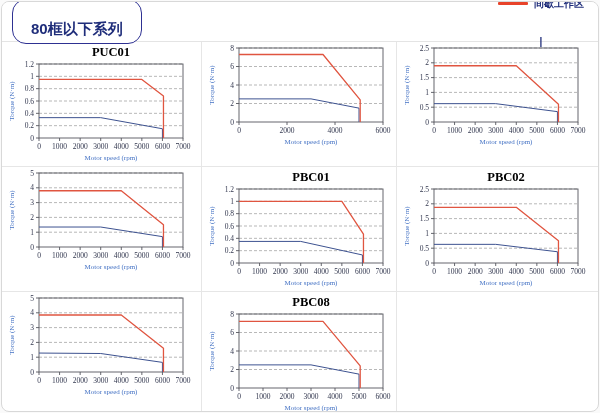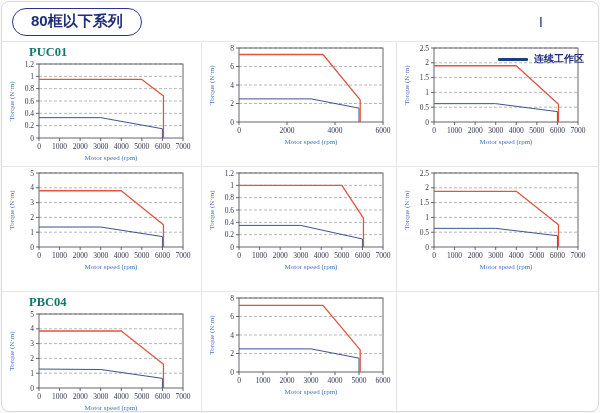--- a/index.html
+++ b/index.html
@@ -7,60 +7,56 @@
   .page {
     width:598px; height:411px; margin:1px; background:#ffffff;
     border:1px solid #d8d8d8; border-radius:8px; overflow:hidden;
   }
   .header {
     height:40px; display:flex; align-items:center; justify-content:space-between;
     padding:0 14px 0 10px; border-bottom:1px solid #e4e4e4; background:#ffffff;
   }
   .series-badge {
     border:1px solid #2e3192; border-radius:14px 14px 14px 14px;
-    padding:3px 18px 4px 18px; color:#1f2d7a; font-weight:bold; font-size:15px;
+    padding:20px 18px 4px 18px; color:#1f2d7a; font-weight:bold; font-size:15px;
     background:#ffffff;
   }
   .legend { display:flex; align-items:center; gap:25px; color:#1f2d7a; font-size:10px; font-weight:bold;flex-direction:column; }
   .legend-item { display:flex; align-items:center; gap:6px; }
   .legend-swatch { width:30px; height:3px; border-radius:1px; }
   .legend-sep { color:#1f2d7a; font-weight:bold; font-size:10px; }
 
   .grid { display:grid; grid-template-columns:200px 195px 203px; grid-template-rows:125px 125px 121px; }
   .cell { position:relative; border-right:1px solid #e6e6e6; border-bottom:1px solid #e6e6e6; overflow:hidden; padding:2px 0 0 5px; }
   .cell:nth-child(3n) { border-right:none; }
   .cell:nth-child(n+7) { border-bottom:none; }
 
   .chart-title {
-    width:186px; padding-left:22px;
-    font-family:"Liberation Serif",serif; font-weight:bold; font-size:12.5px; color:#0f766e;
+    width:186px; text-align:center; padding-left:22px;
+    font-family:"Liberation Serif",serif; font-weight:bold; font-size:12.5px; color:#000000;
     height:16px; line-height:16px;
   }
   .title-cursor { font-weight:bold; }
   svg.plot { display:block; }
   svg .tick-label { font:7.5px "Liberation Serif",serif; fill:#33384f; }
   svg .axis-label { font:7px "Liberation Serif",serif; fill:#4472c4; }
 </style>
 </head>
 <body>
 
 <div class="page">
 
   <div class="header">
     <div class="series-badge">80框以下系列</div>
     <div class="legend">
       <div class="legend-item">
         <span class="legend-swatch" id="swatch-intermittent" style="background: rgb(232, 67, 42);"></span>
         <span>间歇工作区</span>
       </div>
       <span class="legend-sep">|</span>
-      <div class="legend-item">
-        <span class="legend-swatch" id="swatch-continuous" style="background: rgb(31, 61, 124);"></span>
-        <span>连续工作区</span>
-      </div>
     </div>
   </div>
 
   <div class="grid">
     <div class="cell">
       <div class="chart-title"><span class="title-cursor"></span><span>PUC01</span></div>
       <svg class="plot" width="186" height="102">
           <line x1="32" y1="65.66666666666667" x2="176" y2="65.66666666666667" stroke="#9a9a9a" stroke-width="0.7" stroke-dasharray="3,2"></line>
           <line x1="32" y1="53.33333333333333" x2="176" y2="53.33333333333333" stroke="#9a9a9a" stroke-width="0.7" stroke-dasharray="3,2"></line>
           <line x1="32" y1="41" x2="176" y2="41" stroke="#9a9a9a" stroke-width="0.7" stroke-dasharray="3,2"></line>
@@ -213,20 +209,21 @@
           <text x="155.42857142857142" y="89" text-anchor="middle" class="tick-label">6000</text>
           <line x1="176" y1="78" x2="176" y2="81" stroke="#55565e" stroke-width="0.9"></line>
           <text x="176" y="89" text-anchor="middle" class="tick-label">7000</text>
           <text x="104" y="100" text-anchor="middle" class="axis-label">Motor speed (rpm)</text>
           <text x="7" y="41" text-anchor="middle" class="axis-label" transform="rotate(-90 7 41)">Torque (N·m)</text>
           <polyline points="32.00,58.02 93.71,58.02 155.43,67.64 155.43,78.00" fill="none" stroke="#3d5290" stroke-width="1" stroke-linejoin="round"></polyline>
           <polyline points="32.00,21.76 114.29,21.76 156.46,55.80 156.46,78.00" fill="none" stroke="#e05540" stroke-width="1.3" stroke-linejoin="round"></polyline>
         </svg>
     </div>
     <div class="cell">
+      <div class="chart-title"><span class="title-cursor"></span><span>PBC01</span></div>
       <svg class="plot" width="186" height="102">
           <line x1="32" y1="65.66666666666667" x2="176" y2="65.66666666666667" stroke="#9a9a9a" stroke-width="0.7" stroke-dasharray="3,2"></line>
           <line x1="32" y1="53.33333333333333" x2="176" y2="53.33333333333333" stroke="#9a9a9a" stroke-width="0.7" stroke-dasharray="3,2"></line>
           <line x1="32" y1="41" x2="176" y2="41" stroke="#9a9a9a" stroke-width="0.7" stroke-dasharray="3,2"></line>
           <line x1="32" y1="28.666666666666664" x2="176" y2="28.666666666666664" stroke="#9a9a9a" stroke-width="0.7" stroke-dasharray="3,2"></line>
           <line x1="32" y1="16.33333333333333" x2="176" y2="16.33333333333333" stroke="#9a9a9a" stroke-width="0.7" stroke-dasharray="3,2"></line>
           <line x1="32" y1="4" x2="176" y2="4" stroke="#9a9a9a" stroke-width="0.7" stroke-dasharray="3,2"></line>
           <rect x="32" y="4" width="144" height="74" fill="none" stroke="#55565e" stroke-width="0.9"></rect>
           <line x1="29" y1="78" x2="32" y2="78" stroke="#55565e" stroke-width="0.9"></line>
           <text x="27" y="80.6" text-anchor="end" class="tick-label">0</text>
@@ -258,20 +255,21 @@
           <text x="155.42857142857142" y="89" text-anchor="middle" class="tick-label">6000</text>
           <line x1="176" y1="78" x2="176" y2="81" stroke="#55565e" stroke-width="0.9"></line>
           <text x="176" y="89" text-anchor="middle" class="tick-label">7000</text>
           <text x="104" y="100" text-anchor="middle" class="axis-label">Motor speed (rpm)</text>
           <text x="7" y="41" text-anchor="middle" class="axis-label" transform="rotate(-90 7 41)">Torque (N·m)</text>
           <polyline points="32.00,56.42 93.71,56.42 155.43,69.98 155.43,78.00" fill="none" stroke="#3d5290" stroke-width="1" stroke-linejoin="round"></polyline>
           <polyline points="32.00,16.33 134.86,16.33 156.46,49.02 156.46,78.00" fill="none" stroke="#e05540" stroke-width="1.3" stroke-linejoin="round"></polyline>
         </svg>
     </div>
     <div class="cell">
+      <div class="chart-title"><span class="title-cursor"></span><span>PBC02</span></div>
       <svg class="plot" width="186" height="102">
           <line x1="32" y1="63.2" x2="176" y2="63.2" stroke="#9a9a9a" stroke-width="0.7" stroke-dasharray="3,2"></line>
           <line x1="32" y1="48.4" x2="176" y2="48.4" stroke="#9a9a9a" stroke-width="0.7" stroke-dasharray="3,2"></line>
           <line x1="32" y1="33.6" x2="176" y2="33.6" stroke="#9a9a9a" stroke-width="0.7" stroke-dasharray="3,2"></line>
           <line x1="32" y1="18.799999999999997" x2="176" y2="18.799999999999997" stroke="#9a9a9a" stroke-width="0.7" stroke-dasharray="3,2"></line>
           <line x1="32" y1="4" x2="176" y2="4" stroke="#9a9a9a" stroke-width="0.7" stroke-dasharray="3,2"></line>
           <rect x="32" y="4" width="144" height="74" fill="none" stroke="#55565e" stroke-width="0.9"></rect>
           <line x1="29" y1="78" x2="32" y2="78" stroke="#55565e" stroke-width="0.9"></line>
           <text x="27" y="80.6" text-anchor="end" class="tick-label">0</text>
           <line x1="29" y1="63.2" x2="32" y2="63.2" stroke="#55565e" stroke-width="0.9"></line>
@@ -300,21 +298,20 @@
           <text x="155.42857142857142" y="89" text-anchor="middle" class="tick-label">6000</text>
           <line x1="176" y1="78" x2="176" y2="81" stroke="#55565e" stroke-width="0.9"></line>
           <text x="176" y="89" text-anchor="middle" class="tick-label">7000</text>
           <text x="104" y="100" text-anchor="middle" class="axis-label">Motor speed (rpm)</text>
           <text x="7" y="41" text-anchor="middle" class="axis-label" transform="rotate(-90 7 41)">Torque (N·m)</text>
           <polyline points="32.00,59.35 93.71,59.35 155.43,66.75 155.43,78.00" fill="none" stroke="#3d5290" stroke-width="1" stroke-linejoin="round"></polyline>
           <polyline points="32.00,22.35 114.29,22.35 156.46,55.80 156.46,78.00" fill="none" stroke="#e05540" stroke-width="1.3" stroke-linejoin="round"></polyline>
         </svg>
     </div>
     <div class="cell">
-      <div class="chart-title"><span class="title-cursor"></span><span>PBC04</span></div>
       <svg class="plot" width="186" height="102">
           <line x1="32" y1="63.2" x2="176" y2="63.2" stroke="#9a9a9a" stroke-width="0.7" stroke-dasharray="3,2"></line>
           <line x1="32" y1="48.4" x2="176" y2="48.4" stroke="#9a9a9a" stroke-width="0.7" stroke-dasharray="3,2"></line>
           <line x1="32" y1="33.6" x2="176" y2="33.6" stroke="#9a9a9a" stroke-width="0.7" stroke-dasharray="3,2"></line>
           <line x1="32" y1="18.799999999999997" x2="176" y2="18.799999999999997" stroke="#9a9a9a" stroke-width="0.7" stroke-dasharray="3,2"></line>
           <line x1="32" y1="4" x2="176" y2="4" stroke="#9a9a9a" stroke-width="0.7" stroke-dasharray="3,2"></line>
           <rect x="32" y="4" width="144" height="74" fill="none" stroke="#55565e" stroke-width="0.9"></rect>
           <line x1="29" y1="78" x2="32" y2="78" stroke="#55565e" stroke-width="0.9"></line>
           <text x="27" y="80.6" text-anchor="end" class="tick-label">0</text>
           <line x1="29" y1="63.2" x2="32" y2="63.2" stroke="#55565e" stroke-width="0.9"></line>
@@ -343,20 +340,21 @@
           <text x="155.42857142857142" y="89" text-anchor="middle" class="tick-label">6000</text>
           <line x1="176" y1="78" x2="176" y2="81" stroke="#55565e" stroke-width="0.9"></line>
           <text x="176" y="89" text-anchor="middle" class="tick-label">7000</text>
           <text x="104" y="100" text-anchor="middle" class="axis-label">Motor speed (rpm)</text>
           <text x="7" y="41" text-anchor="middle" class="axis-label" transform="rotate(-90 7 41)">Torque (N·m)</text>
           <polyline points="32.00,59.06 93.71,59.50 155.43,68.38 155.43,78.00" fill="none" stroke="#3d5290" stroke-width="1" stroke-linejoin="round"></polyline>
           <polyline points="32.00,21.02 114.29,21.02 156.46,54.32 156.46,78.00" fill="none" stroke="#e05540" stroke-width="1.3" stroke-linejoin="round"></polyline>
         </svg>
     </div>
     <div class="cell">
+      <div class="chart-title"><span class="title-cursor"></span><span>PBC08</span></div>
       <svg class="plot" width="186" height="102">
           <line x1="32" y1="59.5" x2="176" y2="59.5" stroke="#9a9a9a" stroke-width="0.7" stroke-dasharray="3,2"></line>
           <line x1="32" y1="41" x2="176" y2="41" stroke="#9a9a9a" stroke-width="0.7" stroke-dasharray="3,2"></line>
           <line x1="32" y1="22.5" x2="176" y2="22.5" stroke="#9a9a9a" stroke-width="0.7" stroke-dasharray="3,2"></line>
           <line x1="32" y1="4" x2="176" y2="4" stroke="#9a9a9a" stroke-width="0.7" stroke-dasharray="3,2"></line>
           <rect x="32" y="4" width="144" height="74" fill="none" stroke="#55565e" stroke-width="0.9"></rect>
           <line x1="29" y1="78" x2="32" y2="78" stroke="#55565e" stroke-width="0.9"></line>
           <text x="27" y="80.6" text-anchor="end" class="tick-label">0</text>
           <line x1="29" y1="59.5" x2="32" y2="59.5" stroke="#55565e" stroke-width="0.9"></line>
           <text x="27" y="62.1" text-anchor="end" class="tick-label">2</text>

